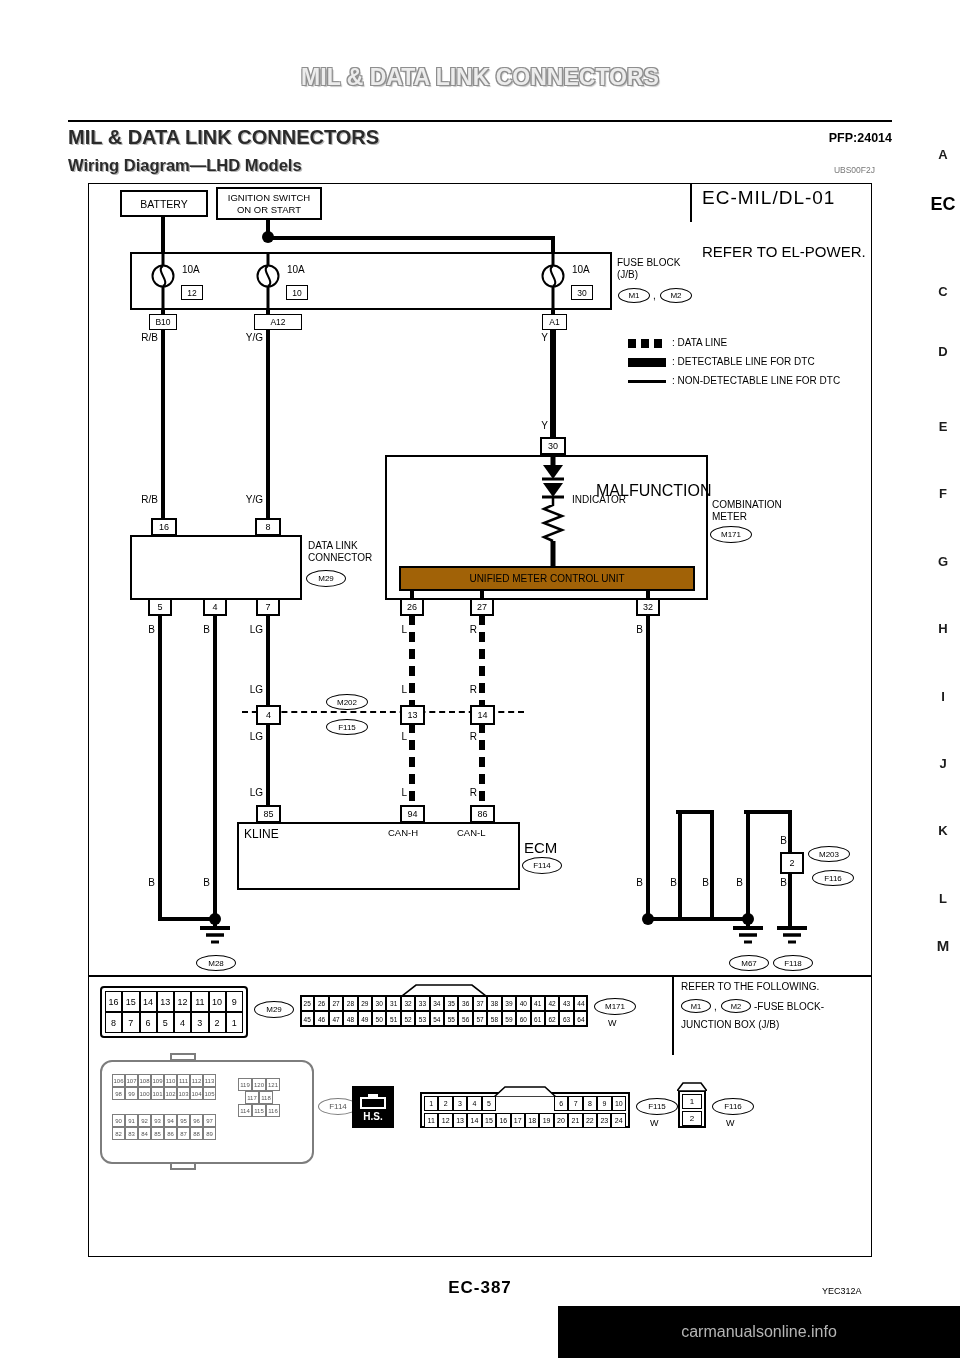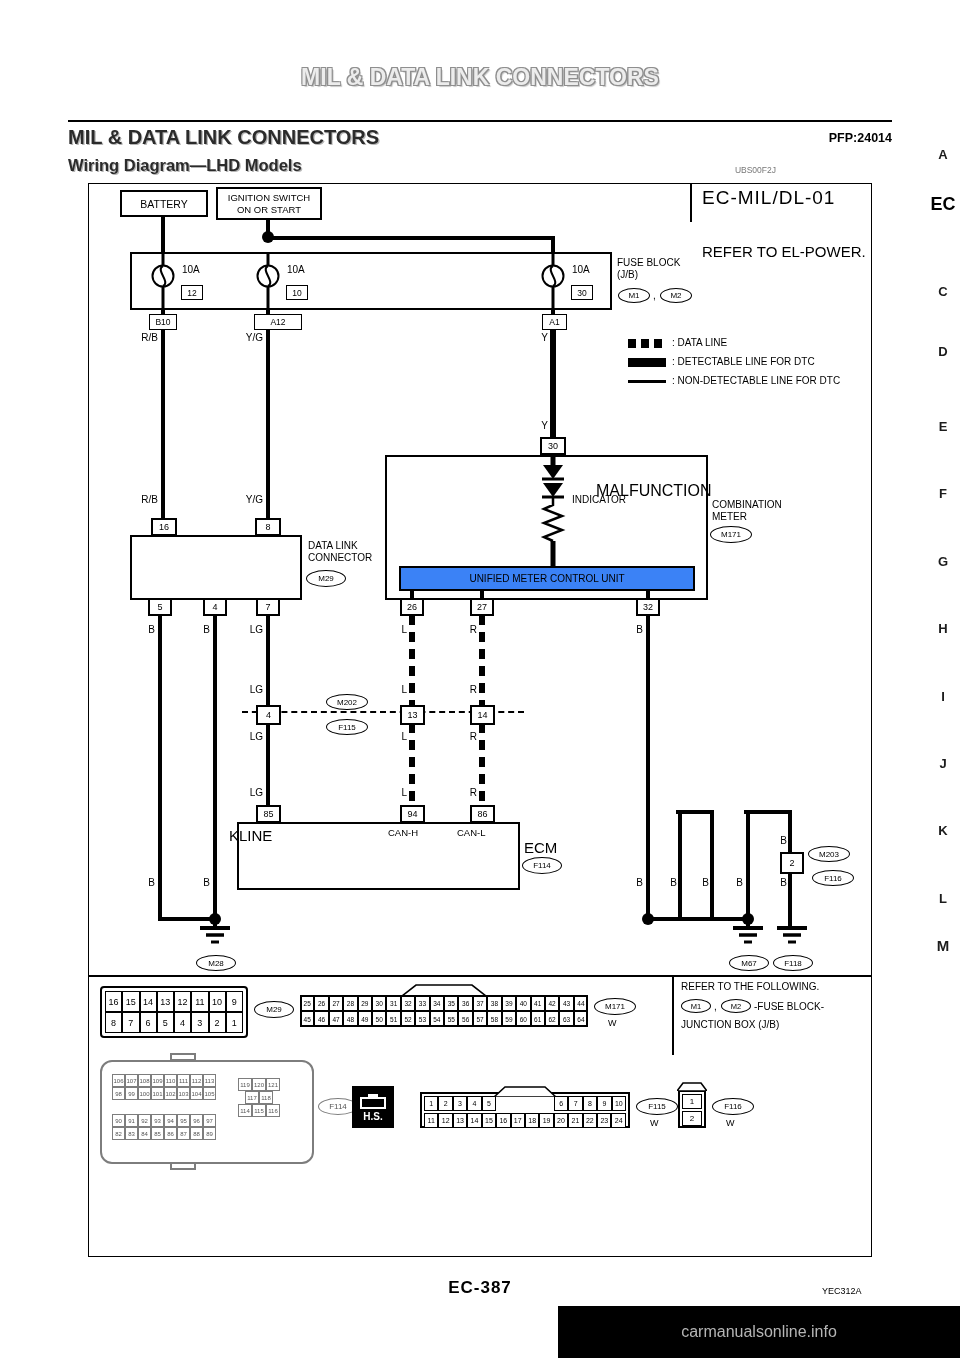--- a/index.html
+++ b/index.html
@@ -6,21 +6,21 @@
 body{background:#e0e0e0;font-family:"Liberation Sans","DejaVu Sans",sans-serif}
 .page{position:relative;width:960px;height:1358px;background:#fff;overflow:hidden;margin:0 auto}
 .t{position:absolute;white-space:nowrap;color:#000;z-index:4}
 .wl{position:absolute;width:36px;text-align:right;font-size:10px;color:#000;z-index:4}
 .wv{position:absolute;width:4px;background:#000;z-index:1}
 .wh{position:absolute;height:4px;background:#000;z-index:1}
 .wd{position:absolute;width:6px;background:repeating-linear-gradient(to bottom,#000 0 10px,#fff 10px 17px);z-index:1}
 .dash{position:absolute;border-top:2.5px dashed #000;z-index:1}
 .dot{position:absolute;width:12px;height:12px;background:#000;border-radius:50%;z-index:2}
 .hollow{position:absolute;border:2.3px solid #000;background:transparent;z-index:2}
-.obox{position:absolute;border:2.3px solid #000;background:#3b82f6;z-index:2}
+.obox{position:absolute;border:2.3px solid #000;background:#a16207;z-index:2}
 .pin{position:absolute;border:2px solid #000;background:#fff;display:flex;align-items:center;justify-content:center;font-size:9px;z-index:3}
 .tag{border-width:1.8px;font-size:8.5px}
 .oval{position:absolute;border:1.6px solid #000;border-radius:50%;background:#fff;display:flex;align-items:center;justify-content:center;font-size:8px;z-index:3}
 .cellrow{position:absolute;display:flex;z-index:3}
 .cellrow .cell{flex:1;border:1.4px solid #000;background:#fff;display:flex;align-items:center;justify-content:center}
 .g9 .cell{font-size:9px}
 .g7 .cell{font-size:7px;border-width:1px}
 .g65 .cell{font-size:6.5px;border-width:1px}
 .gray .cell{font-size:6px;border:1px solid #7d7d7d;color:#555}
 .svgabs{position:absolute;z-index:3;line-height:0}
@@ -31,21 +31,21 @@
 </head>
 <body>
 
 <div class="page">
 
   <div class="t h-watermark" style="left:0;width:960px;text-align:center;top:64px;font-size:23px">MIL &amp; DATA LINK CONNECTORS</div>
   <div style="position:absolute;left:68px;top:120px;width:824px;height:2px;background:#000;z-index:4"></div>
   <div class="t h-dark" style="left:68px;top:126px;font-size:20px">MIL &amp; DATA LINK CONNECTORS</div>
   <div class="t" style="left:0;width:892px;text-align:right;top:131px;font-size:12.5px;font-weight:bold">PFP:24014</div>
   <div class="t h-dark" style="left:68px;top:156px;font-size:16.5px">Wiring Diagram—LHD Models</div>
-  <div class="t" style="left:0;width:776px;text-align:right;top:165px;font-size:8.5px;color:#777">UBS00F2J</div>
+  <div class="t" style="left:0;width:875px;text-align:right;top:165px;font-size:8.5px;color:#777">UBS00F2J</div>
 
   <div class="side" style="top:147px">A</div>
   <div class="side" style="top:194px;font-size:18px;color:#000">EC</div>
   <div class="side" style="top:284px">C</div>
   <div class="side" style="top:344px">D</div>
   <div class="side" style="top:419px">E</div>
   <div class="side" style="top:486px">F</div>
   <div class="side" style="top:554px">G</div>
   <div class="side" style="top:621px">H</div>
   <div class="side" style="top:689px">I</div>
@@ -191,21 +191,21 @@
   <div class="wl" style="left:371px;top:731px">L</div>
   <div class="wl" style="left:441px;top:731px">R</div>
   <div class="wl" style="left:227px;top:787px">LG</div>
   <div class="wl" style="left:371px;top:787px">L</div>
   <div class="wl" style="left:441px;top:787px">R</div>
 
   <div class="hollow" style="left:237px;top:822px;width:283px;height:68px"></div>
   <div class="pin" style="left:256px;top:805px;width:25px;height:18px">85</div>
   <div class="pin" style="left:400px;top:805px;width:25px;height:18px">94</div>
   <div class="pin" style="left:470px;top:805px;width:25px;height:18px">86</div>
-  <div class="t" style="left:229px;top:827px;font-size:15px">KLINE</div>
+  <div class="t" style="left:244px;top:827px;font-size:12px">KLINE</div>
   <div class="t" style="left:388px;top:827px;font-size:9.5px">CAN-H</div>
   <div class="t" style="left:457px;top:827px;font-size:9.5px">CAN-L</div>
   <div class="t" style="left:524px;top:839px;font-size:15px">ECM</div>
   <div class="oval" style="left:522px;top:857px;width:40px;height:17px">F114</div>
 
   <div class="wh" style="left:676px;top:810px;width:38px"></div>
   <div class="wv" style="left:678px;top:810px;height:111px"></div>
   <div class="wv" style="left:710px;top:810px;height:111px"></div>
   <div class="wh" style="left:744px;top:810px;width:48px"></div>
   <div class="wv" style="left:746px;top:810px;height:118px"></div>

